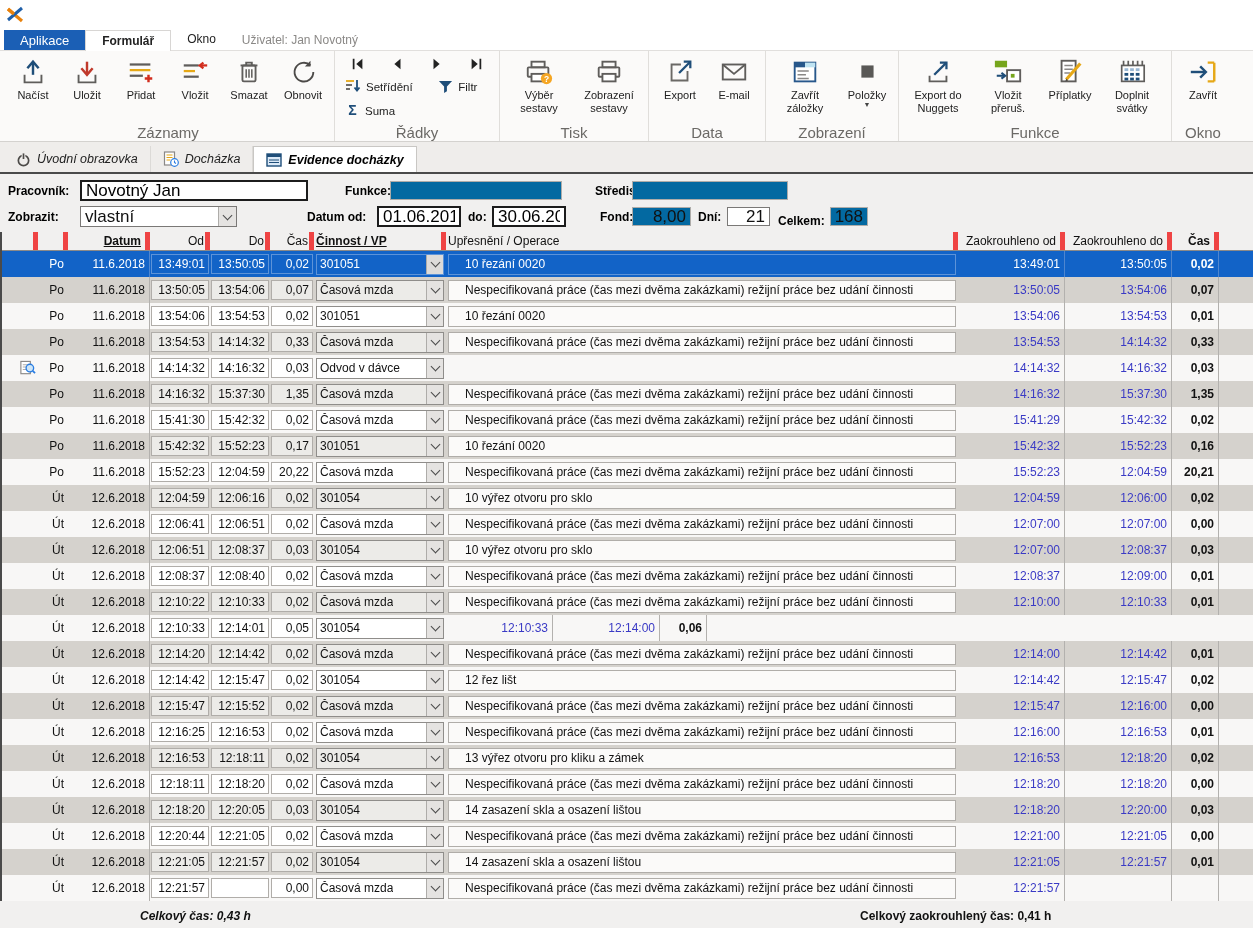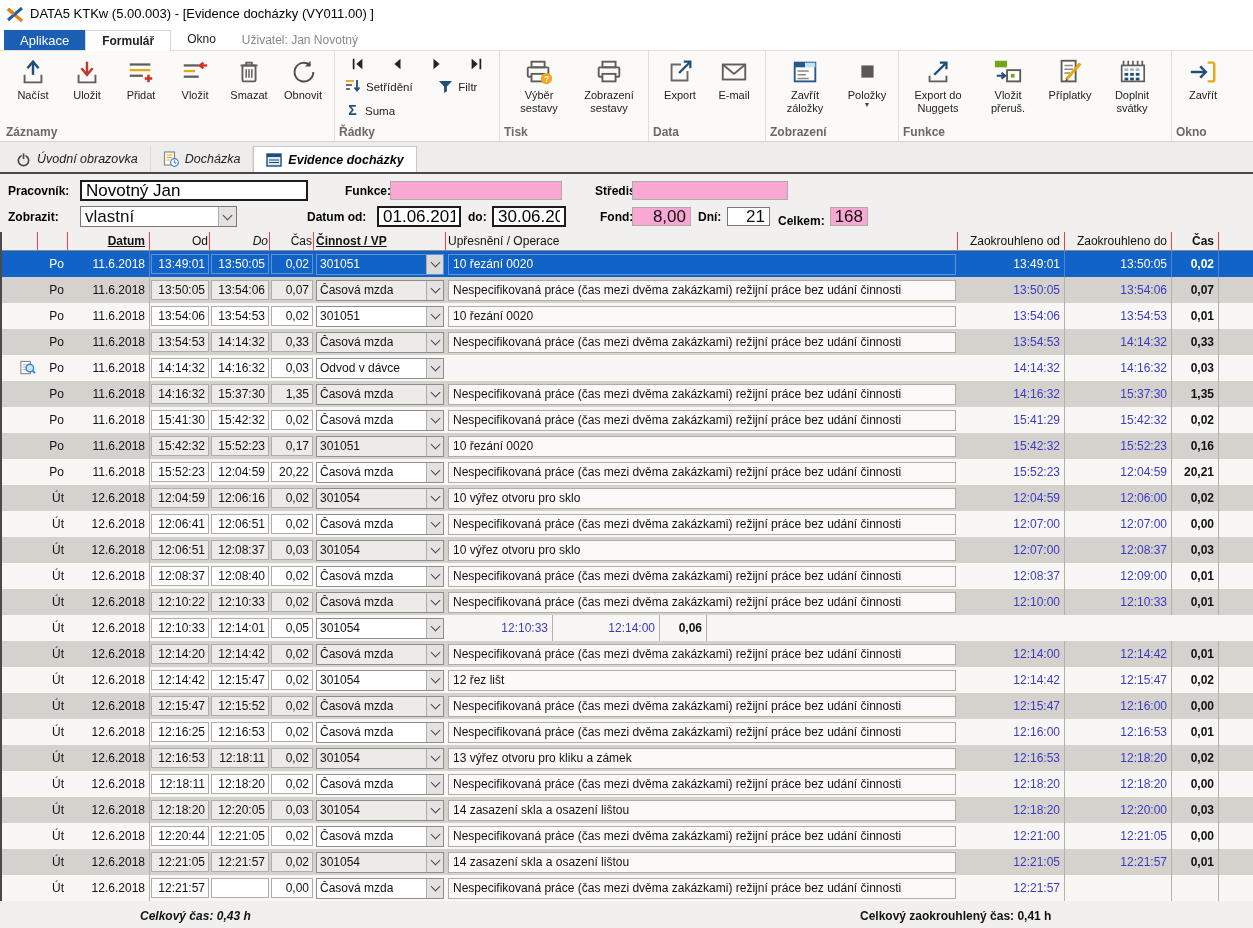--- a/index.html
+++ b/index.html
@@ -16,51 +16,51 @@
   .menu-app{background:#1b5fb5;color:#fff;padding:3px 16px;height:20px;box-sizing:border-box;font-size:13px;}
   .menu-tab{padding:3px 16px;height:21px;box-sizing:border-box;font-size:12px;color:#222;}
   .menu-tab.active{background:#fff;border:1px solid #d8d6d4;border-bottom:none;font-weight:bold;margin-bottom:-1px;}
   .menu-user{color:#8a8886;padding:3px 10px;}
 
   
   .ribbon{height:90px;background:#fbfaf9;border-bottom:1px solid #d4d2cf;display:flex;align-items:stretch;padding-left:2px;}
   .rgroup{display:flex;flex-direction:column;padding:2px 4px 0 4px;position:relative;}
   .rgroup + .rgroup{border-left:1px solid #e0dedb;}
   .rgroup-body{flex:1;display:flex;align-items:flex-start;}
-  .rgroup-label{color:#6b6966;font-size:12px;height:16px;line-height:15px;font-weight:bold;}
+  .rgroup-label{text-align:center;color:#6b6966;font-size:15px;height:16px;line-height:15px;}
   .rbtn{display:flex;flex-direction:column;align-items:center;justify-content:flex-start;min-width:46px;padding:2px 4px;cursor:default;}
   .rbtn .ricon{height:34px;display:flex;align-items:center;justify-content:center;}
   .rbtn .rlabel{font-size:11px;line-height:1.15;text-align:center;color:#222;white-space:pre-line;max-width:62px;}
   .caret{font-size:7px;color:#444;line-height:6px;}
   
   .rowsgrid{display:grid;grid-template-columns:auto auto;grid-template-rows:20px 24px 24px;column-gap:14px;padding:2px 6px;}
   .navrow{grid-column:1 / span 2;display:flex;align-items:center;justify-content:space-between;padding:0 6px;}
   .smallitem{display:flex;align-items:center;gap:5px;font-size:11.5px;color:#222;}
 
   
   .viewtabs{height:30px;background:#efedeb;display:flex;align-items:flex-end;padding-left:4px;}
   .vtab{display:flex;align-items:center;gap:6px;height:26px;padding:0 12px;font-style:italic;font-size:12.5px;color:#222;border-right:1px solid #dcdad7;box-sizing:border-box;}
   .vtab.active{background:#fff;font-weight:bold;color:#000;border:1px solid #c9c7c4;border-bottom:none;}
 
   
   .formpanel{height:60px;background:#f1f0ef;border-top:2px solid #4a4a4a;position:relative;box-sizing:border-box;}
   .flabel{position:absolute;font-weight:bold;color:#000;white-space:nowrap;}
   .fbox{position:absolute;box-sizing:border-box;display:flex;align-items:center;font-size:17px;}
   .inp-strong{background:#fff;border:2px solid #1c1c1c;padding:0 4px;}
-  .inp-gray{background:#f9a8d4;border:1px solid #aeaca9;padding:0 4px;}
+  .inp-gray{background:#0369a1;border:1px solid #aeaca9;padding:0 4px;}
   .inp-thin{background:#fff;border:1px solid #7a7876;padding:0 4px;}
   .right{justify-content:flex-end;}
   .fcombo{background:#fff;border:1px solid #7a7876;display:flex;align-items:center;justify-content:space-between;padding-left:4px;}
   .fcombo .arrowbox{width:17px;align-self:stretch;background:#e5e3e1;border-left:1px solid #aeaca9;display:flex;align-items:center;justify-content:center;}
   .chev{width:6px;height:6px;border-right:1.5px solid #4a4a4a;border-bottom:1.5px solid #4a4a4a;transform:rotate(45deg);margin-top:-3px;}
 
   
   .tablearea{border-left:2px solid #4a4a4a;box-sizing:border-box;}
   .thead{display:flex;height:18px;background:#f1f0ef;border-bottom:1px solid #8c8a88;align-items:center;font-size:12px;}
-  .th{box-sizing:border-box;padding:0 4px;height:100%;display:flex;align-items:center;border-right:1px solid #ef4444;overflow:hidden;white-space:nowrap;}
+  .th{box-sizing:border-box;padding:0 4px;height:100%;display:flex;align-items:center;border-right:5px solid #ef4444;overflow:hidden;white-space:nowrap;}
   .th.sorted{font-weight:bold;text-decoration:underline;}
   .trow{display:flex;height:26px;background:#f8f7f6;align-items:center;}
   .trow.alt{background:#d5d2cd;}
   .trow.selected{background:#1263c7;color:#fff;}
   .tc{box-sizing:border-box;height:100%;display:flex;align-items:center;padding:0 4px;overflow:hidden;white-space:nowrap;}
   .sep{border-right:1px solid #b3b1ae;}
   .trow.selected .sep{border-right-color:#4f86cf;}
   .col-icon{width:36px;justify-content:flex-end;padding-right:2px;}
   .col-day{width:30px;justify-content:flex-end;}
   .col-date{width:82px;justify-content:flex-end;}
@@ -71,21 +71,21 @@
   .col-upr{width:512px;padding:0 2px;}
   .col-zod{width:107px;justify-content:flex-end;}
   .col-zdo{width:107px;justify-content:flex-end;}
   .col-cas2{width:47px;justify-content:flex-end;font-weight:bold;}
   .col-fill{flex:1;}
   .cellbox{box-sizing:border-box;width:100%;height:20px;background:#fff;border:1px solid #b0ada9;display:flex;align-items:center;justify-content:flex-end;padding:0 3px;}
   .trow.alt .cellbox{background:#ecebe8;}
   .combo{box-sizing:border-box;width:100%;height:21px;background:#fff;border:1px solid #8f8d8a;display:flex;align-items:center;justify-content:space-between;padding-left:3px;overflow:hidden;}
   .trow.alt .combo{background:#ecebe8;}
   .combo .arrowbox{width:16px;align-self:stretch;background:#e5e3e1;border-left:1px solid #aeaca9;display:flex;align-items:center;justify-content:center;flex:0 0 auto;}
-  .uprbox{box-sizing:border-box;width:100%;height:21px;background:#fbfaf9;border:1px solid #b0ada9;display:flex;align-items:center;padding:0 4px;overflow:hidden;white-space:nowrap;}
+  .uprbox{box-sizing:border-box;width:100%;height:21px;background:#fbfaf9;border:1px solid #b0ada9;display:flex;align-items:center;padding:0 16px;overflow:hidden;white-space:nowrap;}
   .uprbox.empty{background:transparent;border-color:transparent;}
   .timeblue{color:#3a3ac5;}
   .trow.selected .timeblue{color:#fff;}
   .trow.selected .cellbox,.trow.selected .combo,.trow.selected .uprbox{background:transparent;border-color:#5d93d8;color:#fff;}
   .trow.selected .combo .arrowbox{background:#dddbd9;}
   .rowicon{width:17px;height:17px;}
 
   
   .tfooter{height:30px;background:#f1f0ef;position:relative;font-weight:bold;}
   .ftotal{position:absolute;left:140px;top:8px;font-style:italic;}
@@ -95,21 +95,20 @@
 <body>
 
 <div class="stage">
 
   <div class="titlebar">
     <svg class="applogo" viewBox="0 0 18 18">
       <path d="M2 4 L9 10 L16 16" stroke="#e8820d" stroke-width="3.2" fill="none"></path>
       <path d="M16 3 L9 9 L2 15" stroke="#1f5fa8" stroke-width="3" fill="none"></path>
       <path d="M2 4 L8 9" stroke="#e8820d" stroke-width="3.2" fill="none"></path>
     </svg>
-    <span class="titletext">DATA5 KTKw (5.00.003) - [Evidence docházky  (VY011.00) ]</span>
   </div>
 
   <div class="menubar">
     <div class="menu-app">Aplikace</div>
     <div class="menu-tab active">Formulář</div>
     <div class="menu-tab">Okno</div>
     <div class="menu-user">Uživatel: Jan Novotný</div>
   </div>
 
   <div class="ribbon">
@@ -442,21 +441,21 @@
     <span class="flabel" style="left:778px;top:40px;">Celkem:</span>
     <div class="fbox inp-gray right" style="left:830px;top:33px;width:38px;height:19px;">168</div>
   </div>
 
   <div class="tablearea">
     <div class="thead">
       <div class="th col-icon"></div>
       <div class="th col-day"></div>
       <div class="th col-date sorted" style="justify-content:flex-end;">Datum</div>
       <div class="th col-od" style="justify-content:flex-end;">Od</div>
-      <div class="th col-do" style="justify-content:flex-end;font-style:italic;">Do</div>
+      <div class="th col-do" style="justify-content:flex-end;">Do</div>
       <div class="th col-cas" style="justify-content:flex-end;">Čas</div>
       <div class="th col-combo sorted">Činnost / VP</div>
       <div class="th col-upr">Upřesnění / Operace</div>
       <div class="th col-zod" style="justify-content:flex-end;">Zaokrouhleno od</div>
       <div class="th col-zdo" style="justify-content:flex-end;">Zaokrouhleno do</div>
       <div class="th col-cas2" style="justify-content:flex-end;">Čas</div>
       <div class="th col-fill" style="border-right:none;"></div>
     </div>
     <div id="tbody">
   <div class="trow selected">

